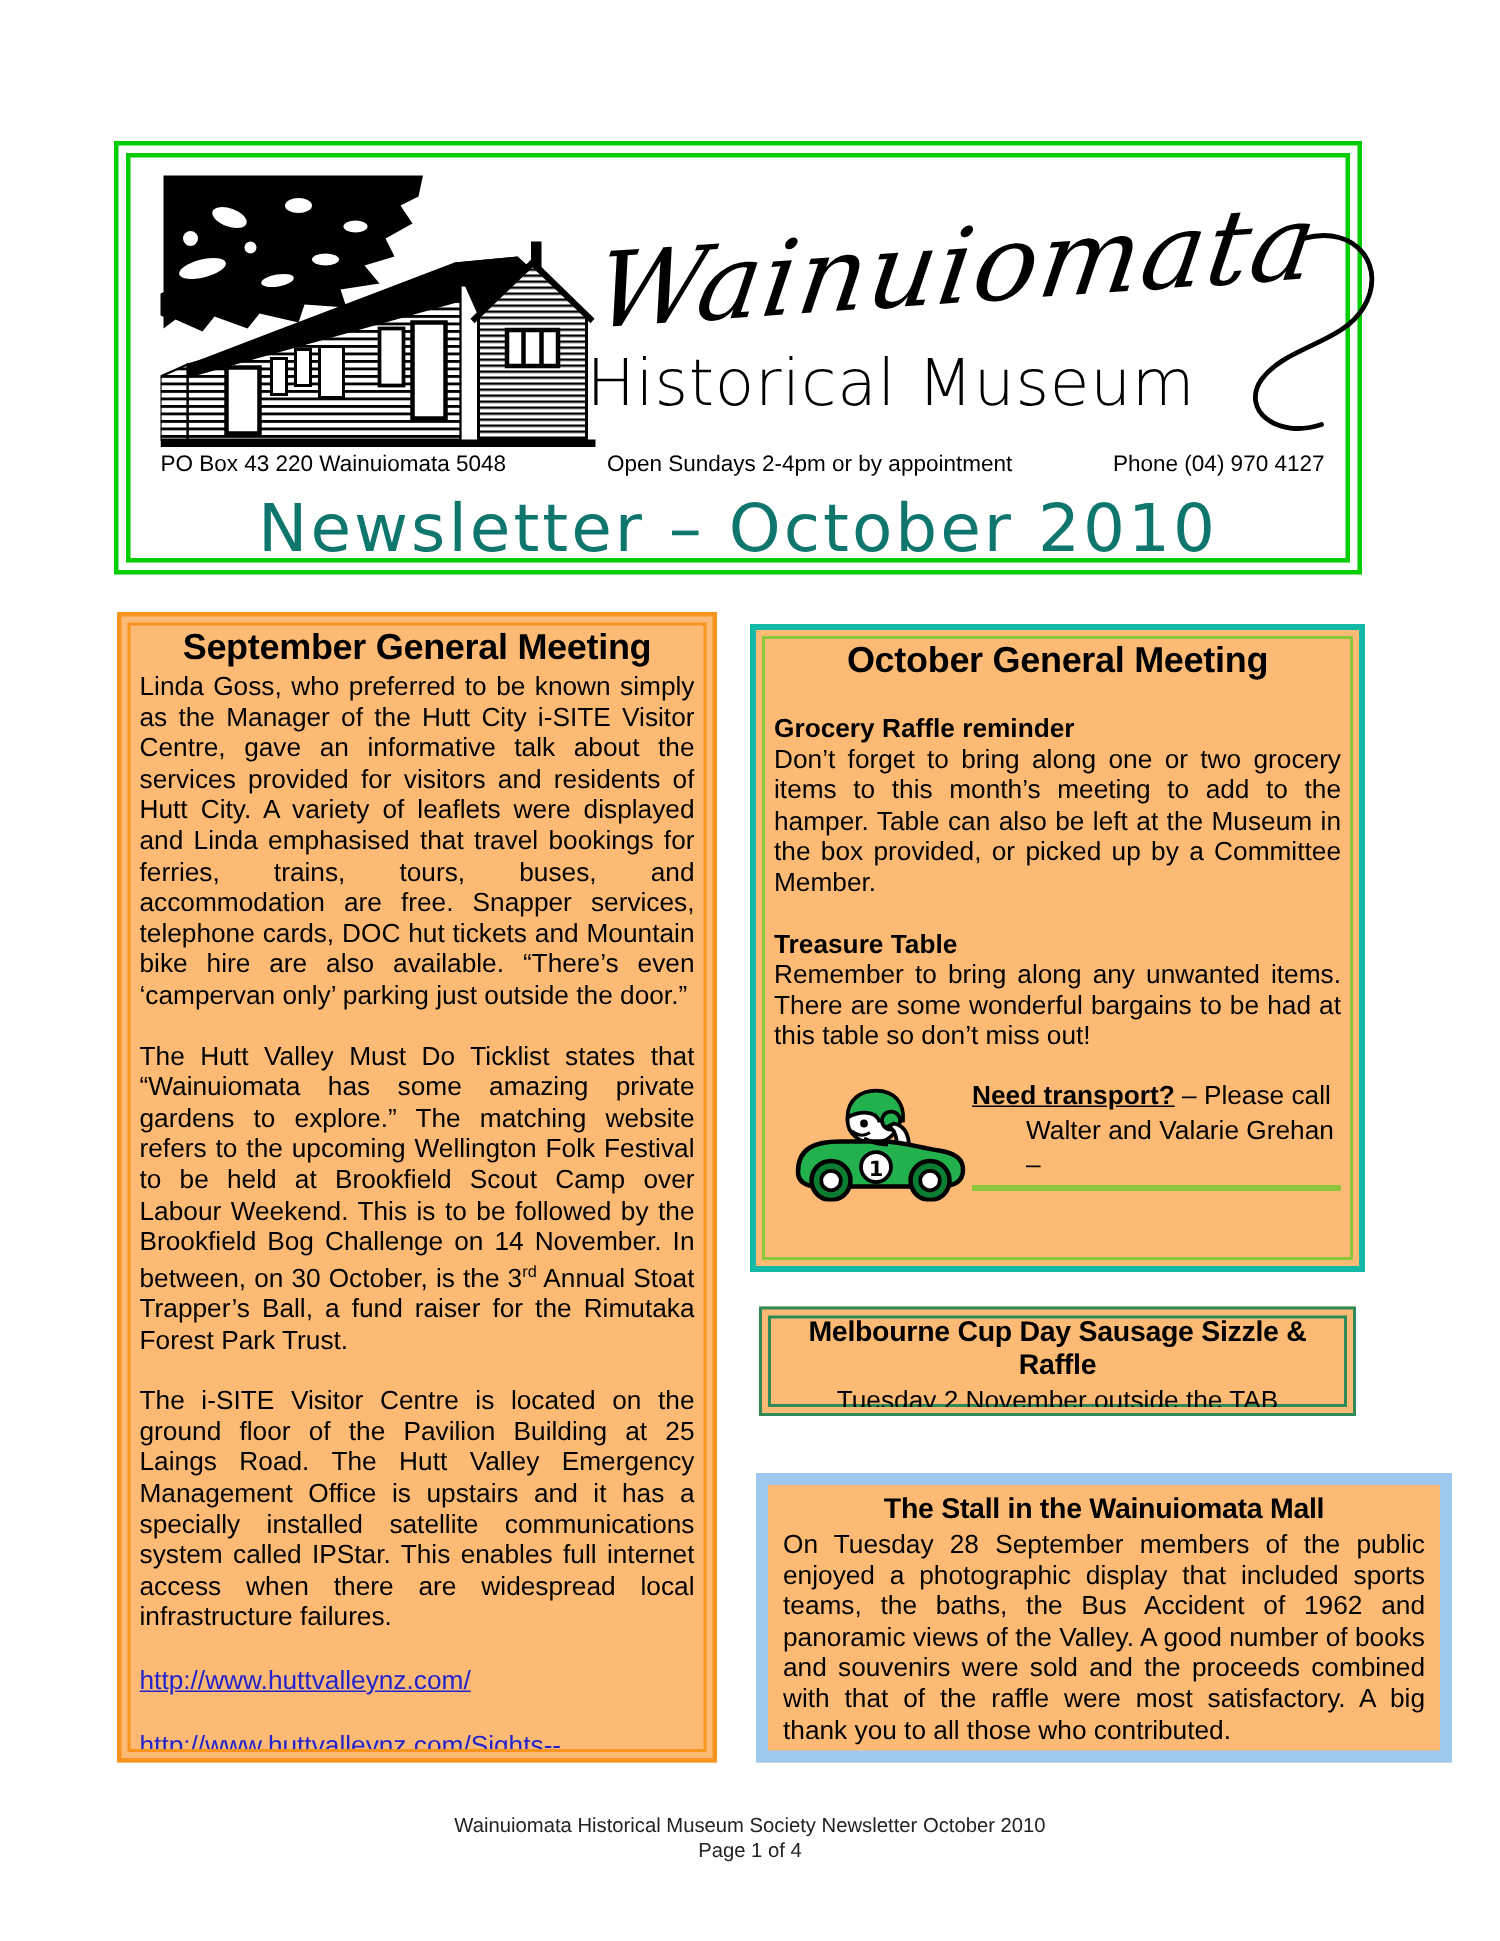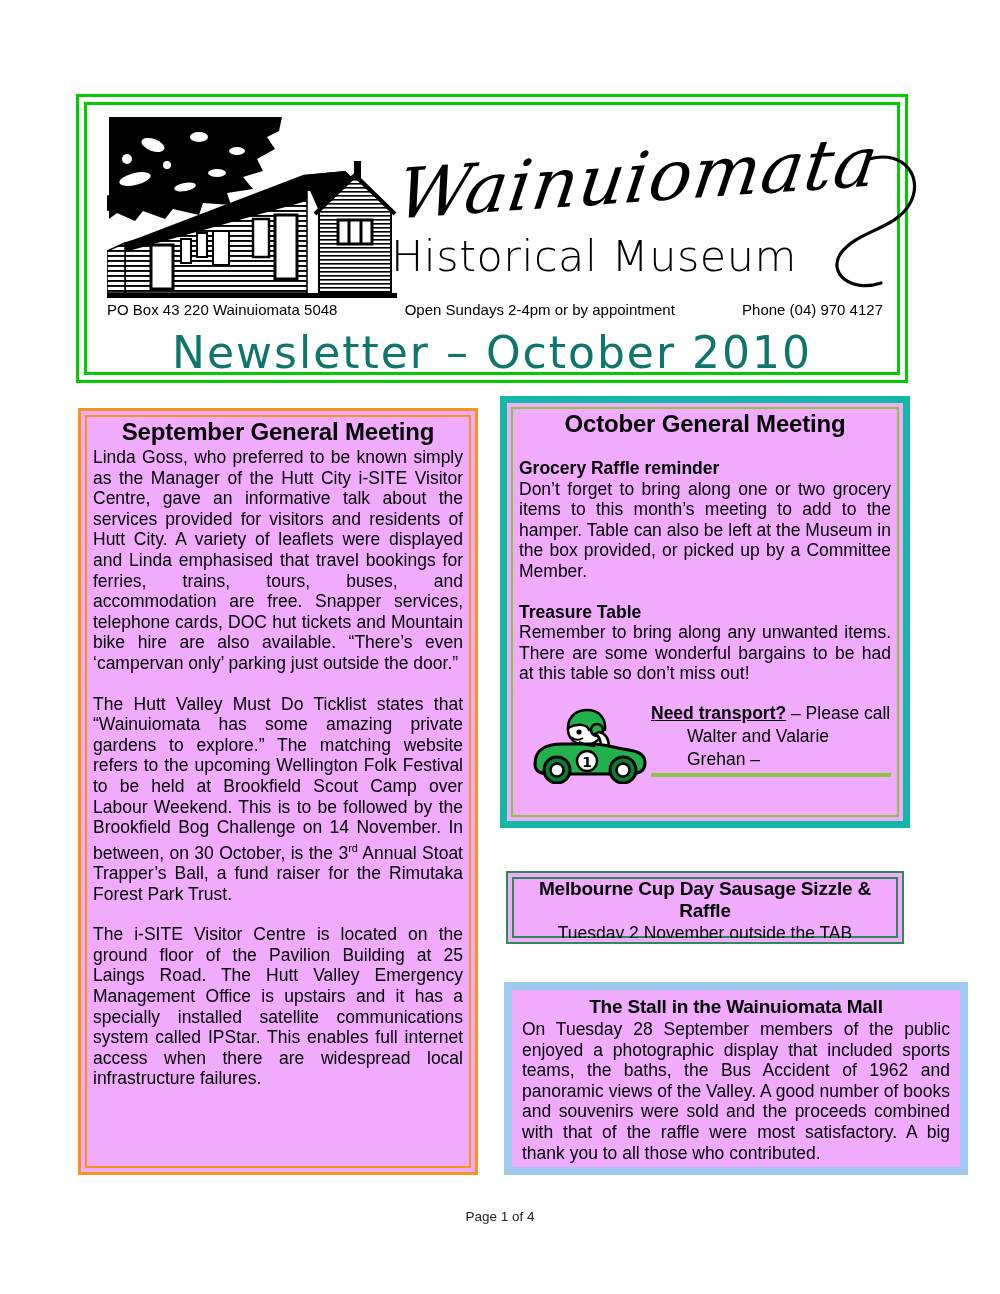--- a/index.html
+++ b/index.html
@@ -101,21 +101,21 @@
     font-family: "DejaVu Sans", sans-serif;
     font-size: 44px;
     letter-spacing: 2px;
     font-weight: 400;
   }
 
   
   .box {
     position: absolute;
     box-sizing: border-box;
-    background: #f0abfc;
+    background: #fdba74;
   }
   .box-inner {
     position: absolute;
     left: 4px; top: 4px; right: 4px; bottom: 4px;
     box-sizing: border-box;
   }
   .box-pad {
     position: absolute;
     left: 12px; top: 7px; right: 12px; bottom: 6px;
     overflow: hidden;
@@ -123,22 +123,22 @@
 
   
   #box-september {
     left: 78px; top: 408px; width: 400px; height: 767px;
     border: 3px solid #f7941d;
   }
   #box-september .box-inner { border: 2px solid #f7941d; }
 
   
   #box-october {
-    left: 500px; top: 396px; width: 410px; height: 432px;
-    border: 7px solid #14b8a6;
+    left: 500px; top: 416px; width: 410px; height: 432px;
+    border: 4px solid #14b8a6;
   }
   #box-october .box-inner { border: 2px solid #8cc63e; }
 
   
   #box-melbourne {
     left: 506px; top: 871px; width: 398px; height: 73px;
     border: 2px solid #2e8b57;
   }
   #box-melbourne .box-inner { border: 2px solid #2e8b57; }
   #box-melbourne .box-pad { left: 8px; top: 5px; right: 8px; bottom: 4px; }
@@ -312,20 +312,27 @@
   </div>
 </div>
 
 <div class="box" id="box-september">
   <div class="box-inner"></div>
   <div class="box-pad">
     <h2 class="section-title">September General Meeting</h2>
     <p class="body-text">Linda Goss, who preferred to be known simply as the Manager of the Hutt City i-SITE Visitor Centre, gave an informative talk about the services provided for visitors and residents of Hutt City. A variety of leaflets were displayed and Linda emphasised that travel bookings for ferries, trains, tours, buses, and accommodation are free. Snapper services, telephone cards, DOC hut tickets and Mountain bike hire are also available.  “There’s even ‘campervan only’ parking just outside the door.”</p>
     <p class="body-text gap"><span>The Hutt Valley Must Do Ticklist states that “Wainuiomata has some amazing private gardens to explore.” The matching website refers to the upcoming Wellington Folk Festival to be held at Brookfield Scout Camp over Labour Weekend. This is to be followed by the Brookfield Bog Challenge on 14 November. In between, on 30 October, is the 3</span><sup>rd</sup><span> Annual Stoat Trapper’s Ball, a fund raiser for the Rimutaka Forest Park Trust.</span></p>
     <p class="body-text gap">The i-SITE Visitor Centre is located on the ground floor of the Pavilion Building at 25 Laings Road. The Hutt Valley Emergency Management Office is upstairs and it has a specially installed satellite communications system called IPStar. This enables full internet access when there are widespread local infrastructure failures.</p>
+    <div class="links">
+      <a class="url" href="#">http://www.huttvalleynz.com/</a>
+      <a class="url" href="#">
+        <span class="wrap">http://www.huttvalleynz.com/Sights--</span>
+
+      </a>
+    </div>
   </div>
 </div>
 
 <div class="box" id="box-october">
   <div class="box-inner"></div>
   <div class="box-pad">
     <h2 class="section-title">October General Meeting</h2>
 
     <p class="sub-head gap">Grocery Raffle reminder</p>
     <p class="body-text">Don’t forget to bring along one or two grocery items to this month’s meeting to add to the hamper. Table can also be left at the Museum in the box provided, or picked up by a Committee Member.</p>
@@ -377,14 +384,15 @@
 </div>
 
 <div class="box" id="box-stall">
   <div class="box-pad">
     <h2 class="section-title small">The Stall in the Wainuiomata Mall</h2>
     <p class="body-text">On Tuesday 28 September members of the public enjoyed a photographic display that included sports teams, the baths, the Bus Accident of 1962 and panoramic views of the Valley. A good number of books and souvenirs were sold and the proceeds combined with that of the raffle were most satisfactory. A big thank you to all those who contributed.</p>
   </div>
 </div>
 
 <div class="footer">
+  <div>Wainuiomata Historical Museum Society Newsletter October 2010</div>
   <div>Page 1 of 4</div>
 </div>
 
 </body></html>

